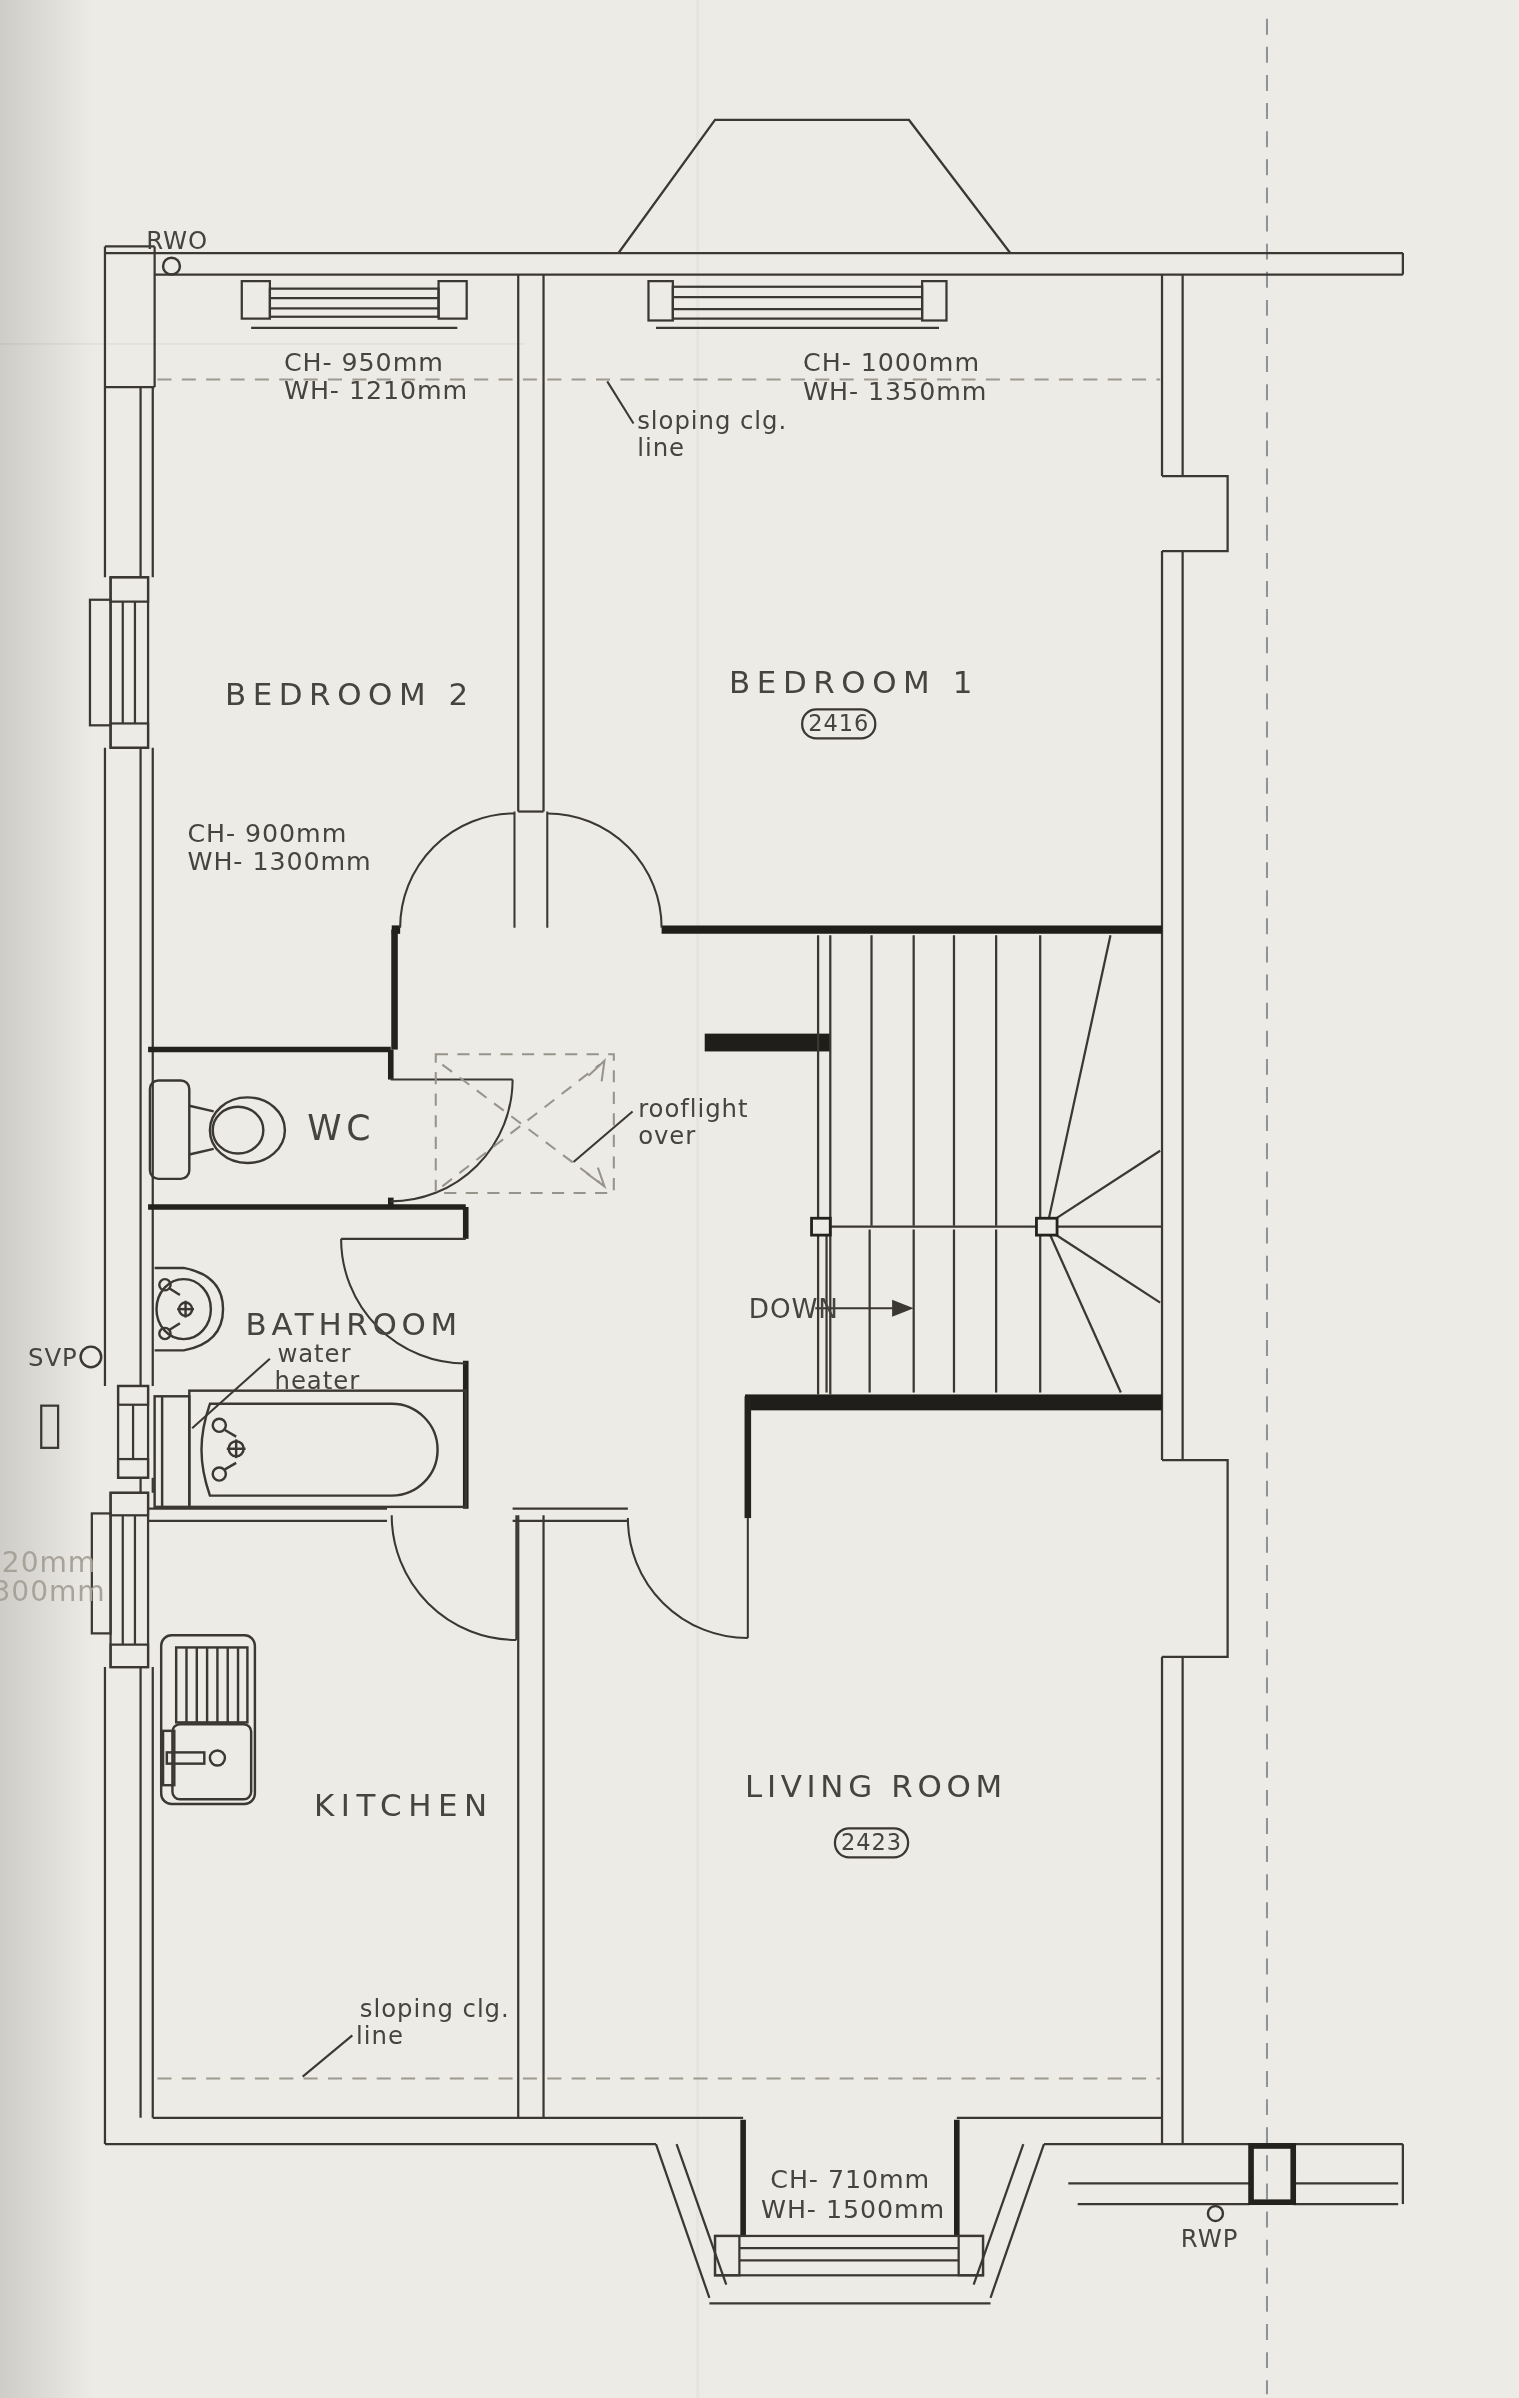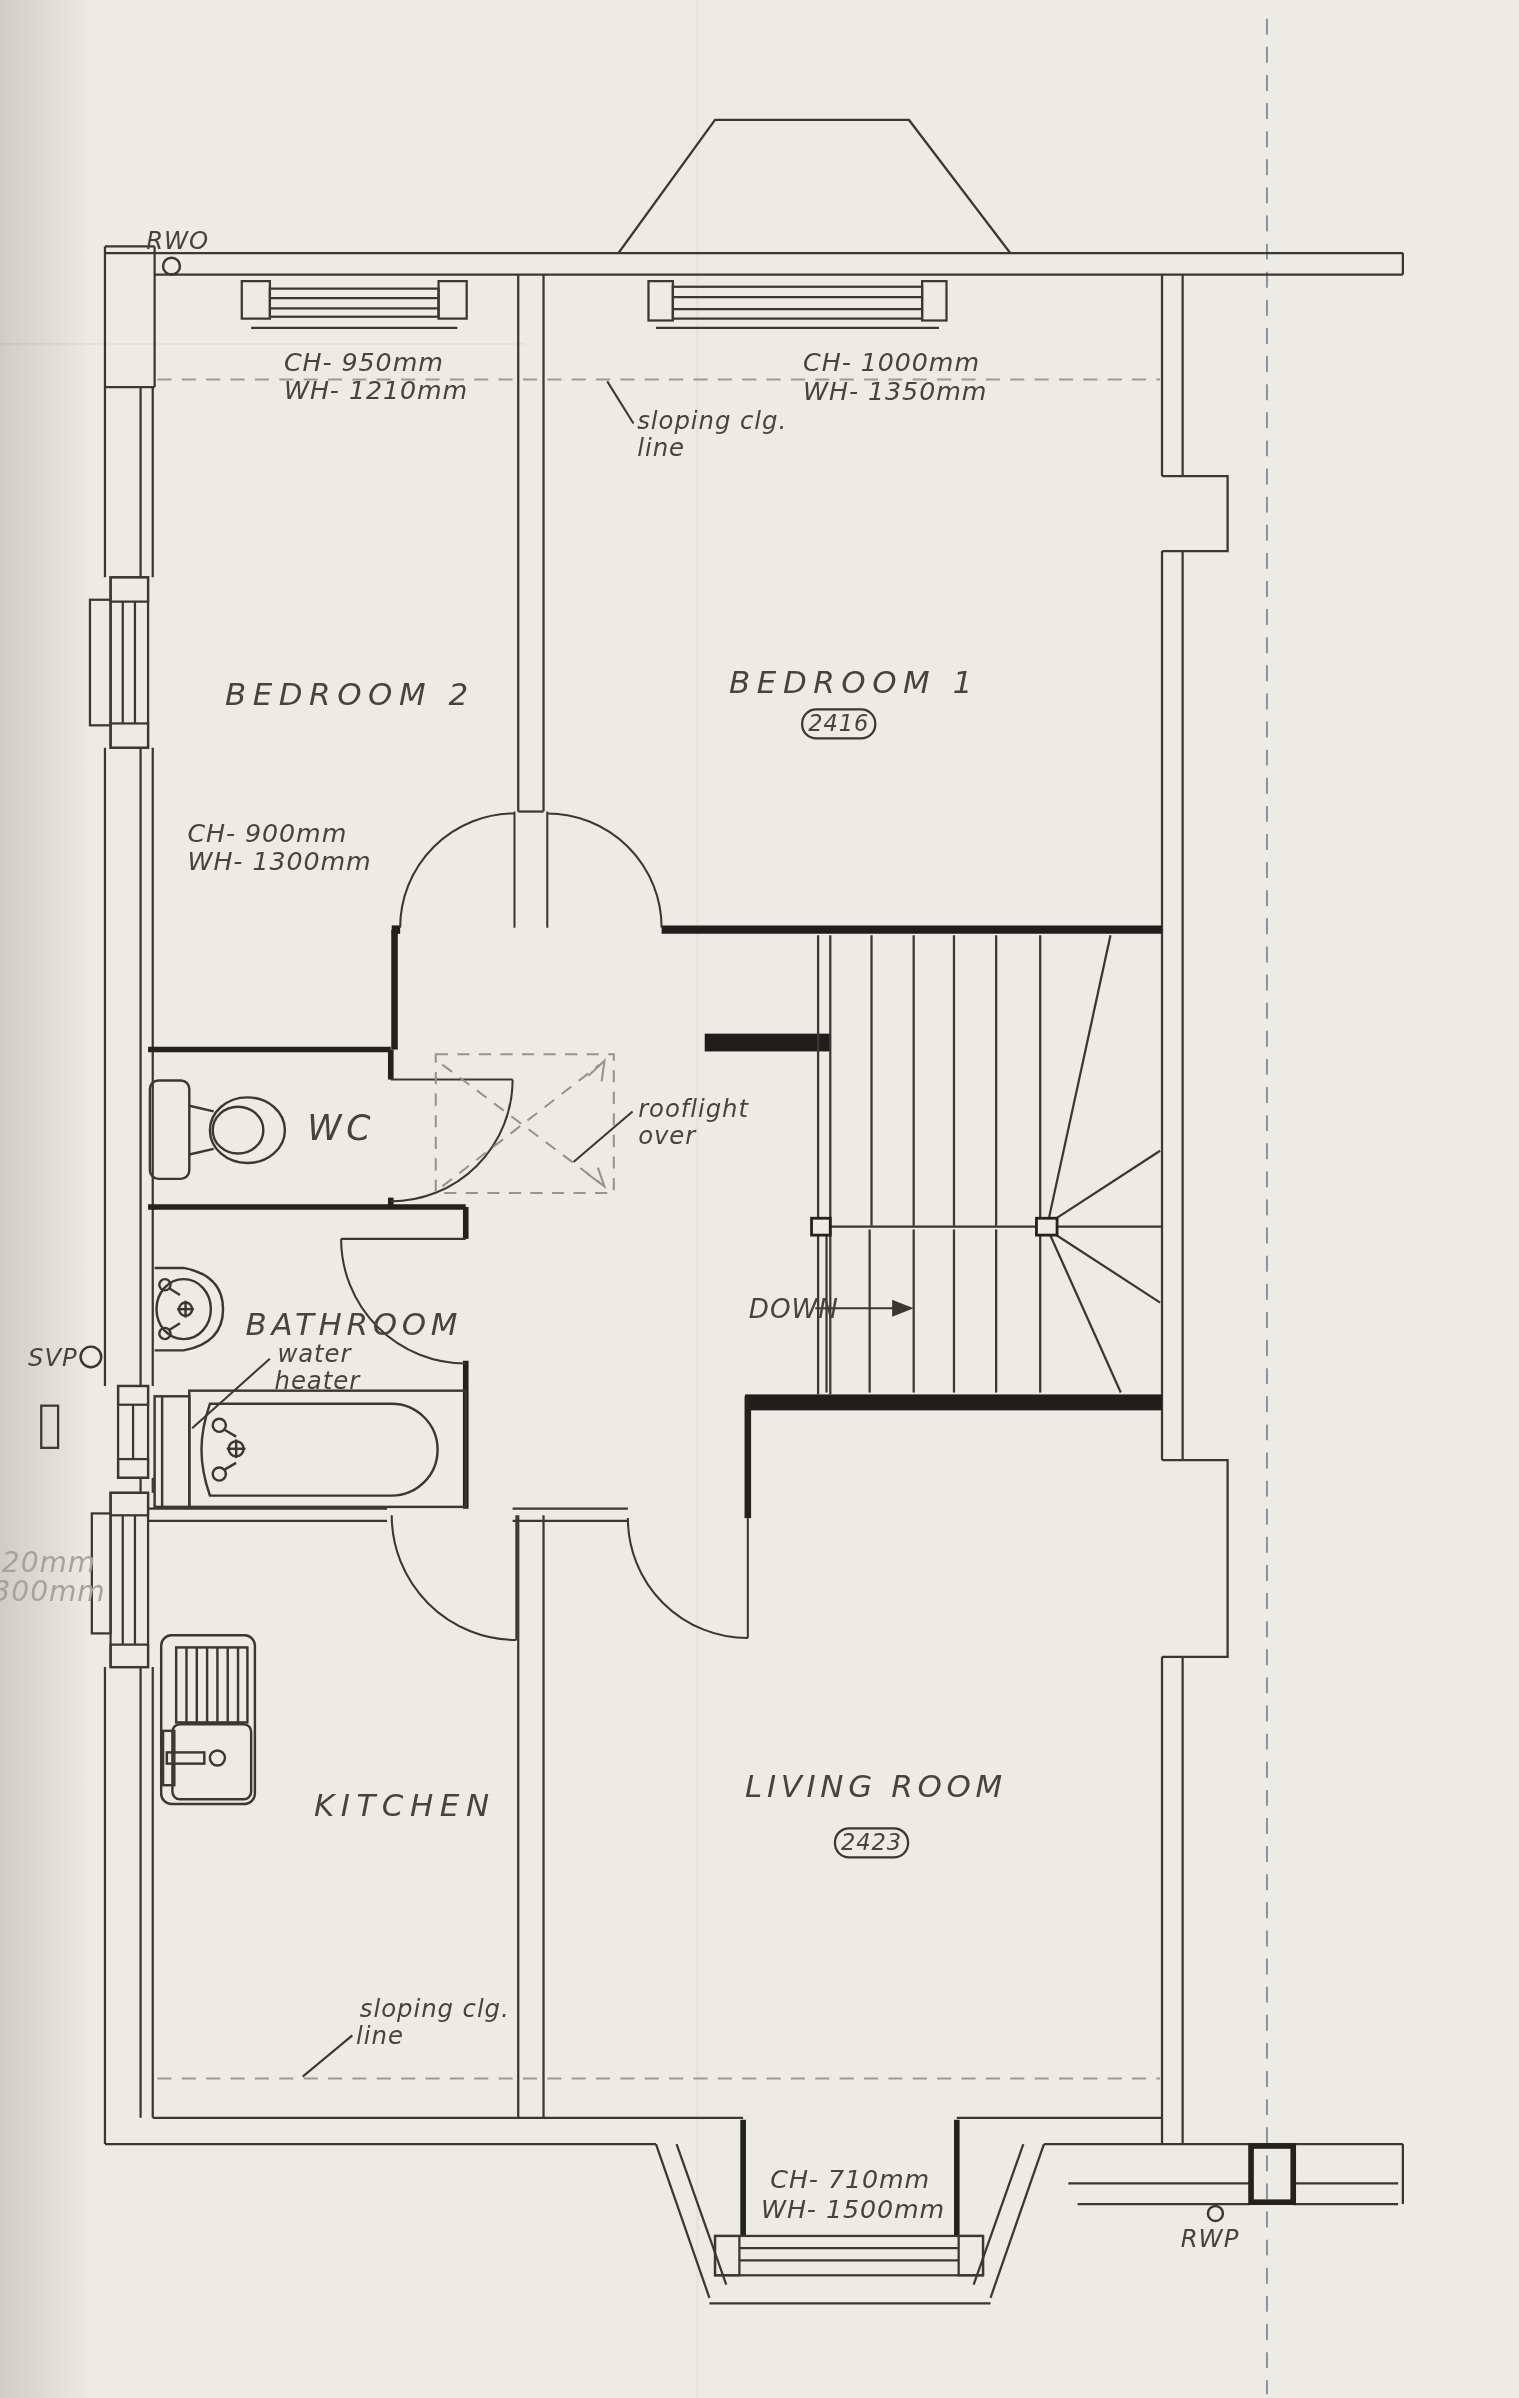--- a/index.html
+++ b/index.html
@@ -1,17 +1,17 @@
 <!DOCTYPE html>
 <html style="font-size:15px"><head>
 <meta charset="utf-8">
 <style>
   html,body{margin:0;padding:0;background:#d8d6d0;}
   .page{position:relative;width:1520px;height:2399px;background:#edebe5;overflow:hidden;
-        font-family:"DejaVu Sans",sans-serif;font-style:italic;}
+        font-family:"DejaVu Sans",sans-serif;}
   svg{position:absolute;left:0;top:0;}
   
   .w   {stroke:#3a3831;stroke-width:2.4;fill:none;}
   .w6  {stroke:#23221d;stroke-width:6;fill:none;}
   .w7  {stroke:#23221d;stroke-width:7;fill:none;}
   .w9  {stroke:#1f1e1a;stroke-width:9;fill:none;}
   .fillw{fill:#1f1e1a;stroke:none;}
   .dash{stroke:#9d9a90;stroke-width:2.2;fill:none;stroke-dasharray:15 11;}
   .rdash{stroke:#97948b;stroke-width:2.2;fill:none;stroke-dasharray:13 10;}
   .bdash{stroke:#8f939a;stroke-width:2.2;fill:none;stroke-dasharray:17 13;}

